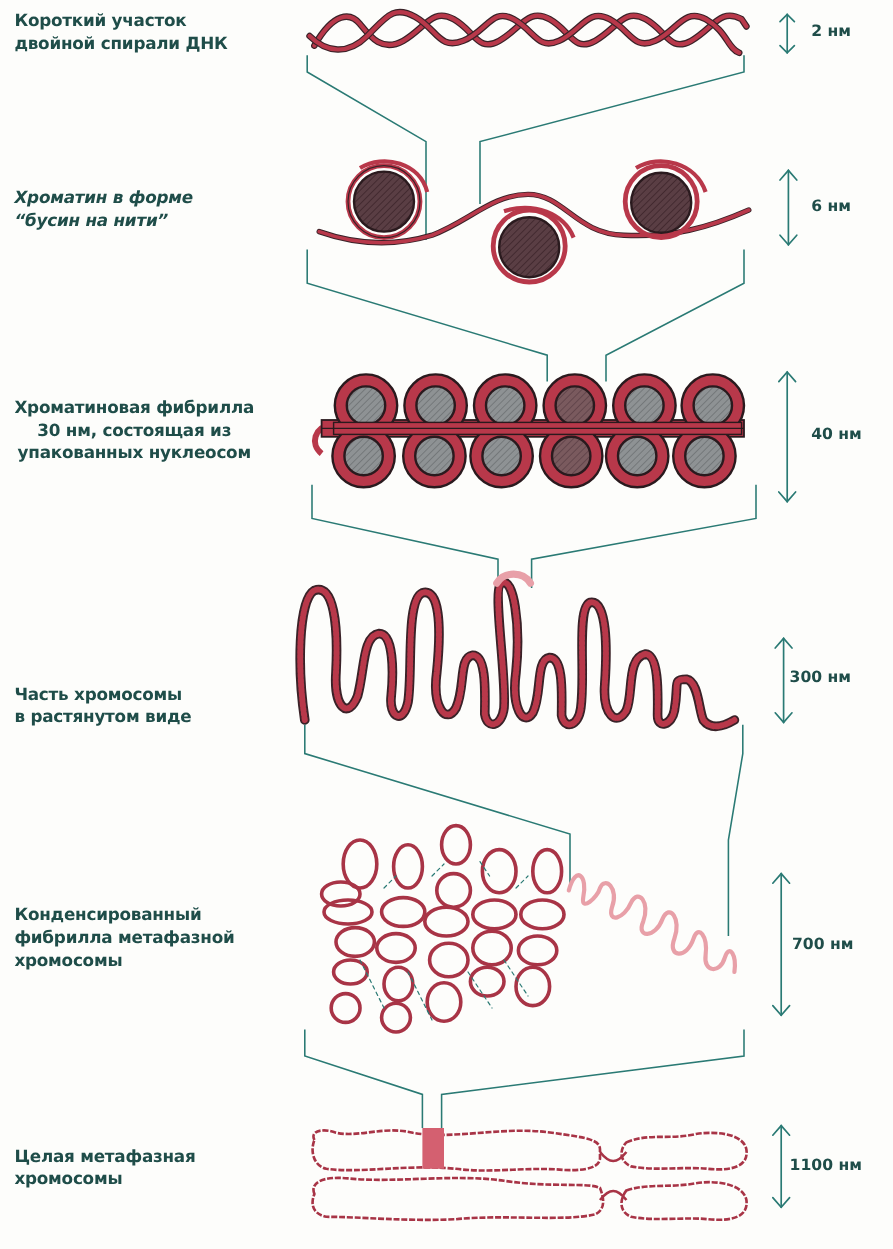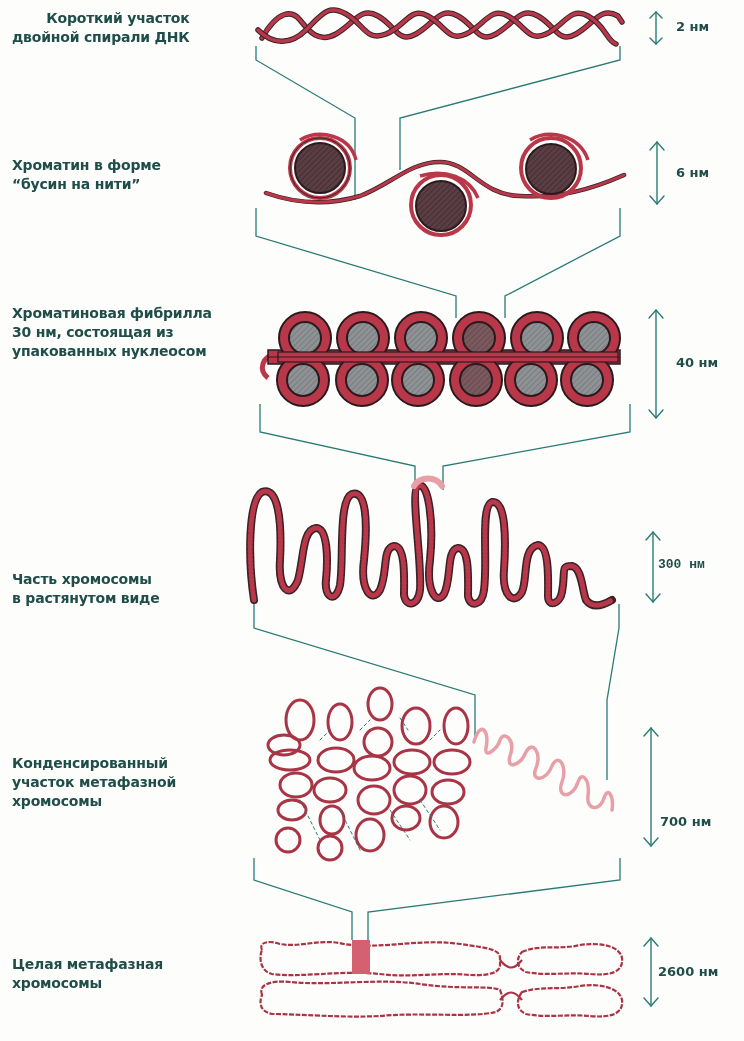--- a/index.html
+++ b/index.html
@@ -226,45 +226,45 @@
     <line x1="651" y1="728" x2="651" y2="846"></line>
     <polyline points="644,736 651,728 658,736"></polyline>
       <polyline points="644,838 651,846 658,838"></polyline>
 
     <line x1="651" y1="938" x2="651" y2="1006"></line>
     <polyline points="644,946 651,938 658,946"></polyline>
       <polyline points="644,998 651,1006 658,998"></polyline>
   </g>
 </svg>
 
-<div class="label" style="top:9px;text-align:right;">Короткий участок
+<div class="label" style="top:9px;">Короткий участок
 двойной спирали ДНК</div>
-<div class="label" style="top:156px;">Хроматин в форме
+<div class="label" style="top:156px;font-style:italic;">Хроматин в форме
 “бусин на нити”</div>
-<div class="label" style="top:304px;">Хроматиновая фибрилла
+<div class="label" style="top:331px;text-align:center;">Хроматиновая фибрилла
 30 нм, состоящая из
 упакованных нуклеосом</div>
 <div class="label" style="top:570px;">Часть хромосомы
 в растянутом виде</div>
 <div class="label" style="top:754px;">Конденсированный
-участок метафазной
+фибрилла метафазной
 хромосомы</div>
 <div class="label" style="top:955px;">Целая метафазная
 хромосомы</div>
 
 <div class="scale" style="top:19px;">
   <span class="scale-text">2 нм</span>
 </div>
 <div class="scale" style="top:165px;">
   <span class="scale-text">6 нм</span>
 </div>
 <div class="scale" style="top:355px;">
   <span class="scale-text">40 нм</span>
 </div>
 <div class="scale" style="top:557px;">
-  <span class="scale-text" style="left:10px;font-family:Liberation Mono, monospace;">300 нм</span>
+  <span class="scale-text" style="left:10px;">300 нм</span>
 </div>
 <div class="scale" style="top:780px;">
-  <span class="scale-text" style="left:12px;margin-top:34px;">700 нм</span>
+  <span class="scale-text" style="left:12px;">700 нм</span>
 </div>
 <div class="scale" style="top:964px;">
-  <span class="scale-text" style="left:10px;">2600 нм</span>
+  <span class="scale-text" style="left:10px;">1100 нм</span>
 </div>
 
 </body></html>

